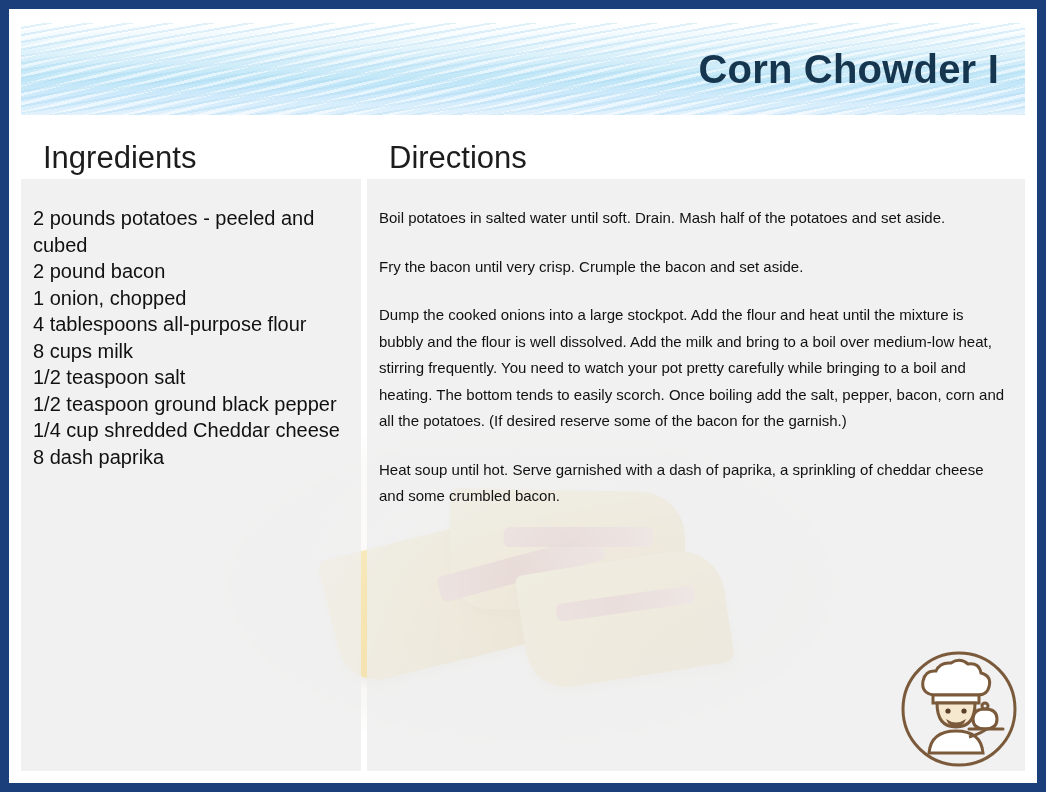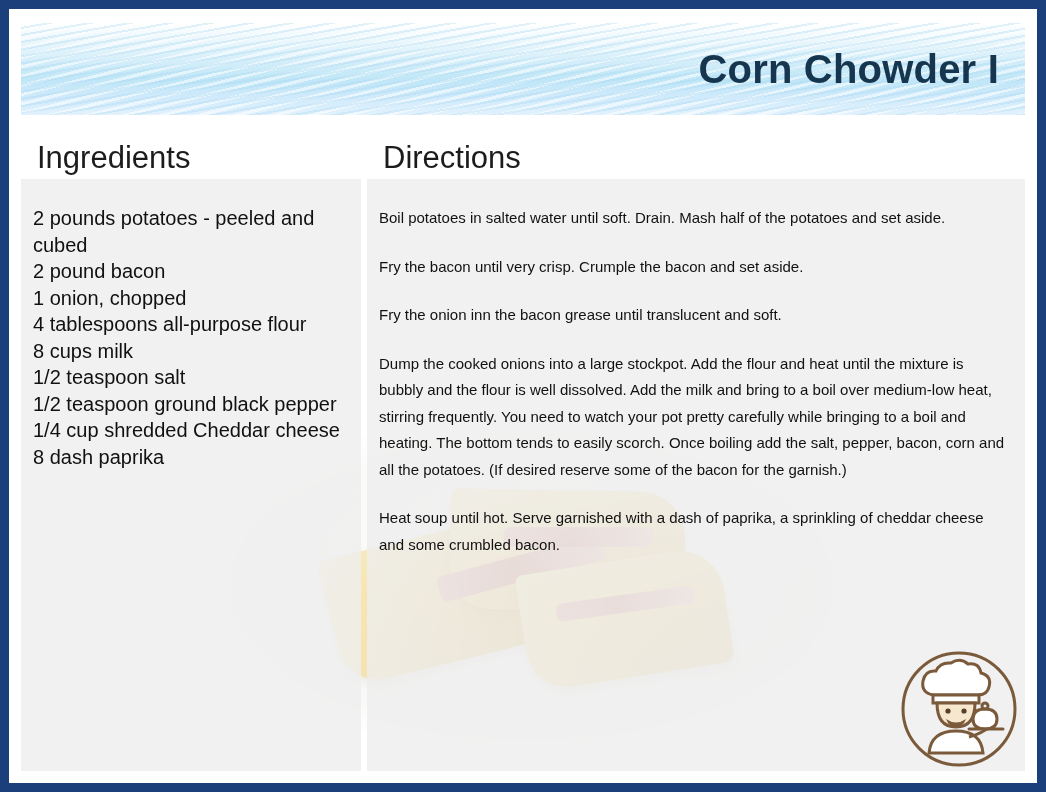--- a/index.html
+++ b/index.html
@@ -151,21 +151,21 @@
     position: absolute;
     top: 126px;
     height: 44px;
     background: #ffffff;
     display: flex;
     align-items: center;
     padding: 0 14px 0 12px;
     box-sizing: border-box;
   }
   .section-head h2 {
-    margin: 4px;
+    margin: 10px;
     font-size: 31px;
     font-weight: normal;
     color: #1c1c1c;
     line-height: 1;
   }
   #ingredients-head { left: 12px; width: 190px; }
   #directions-head  { left: 358px; width: 165px; }
 
   .col-body {
     position: relative;
@@ -240,21 +240,20 @@
           <li>8 dash paprika</li>
         </ul>
       </div>
     </div>
 
     <div id="directions-col">
       <div class="col-body">
         <ul id="directions-list">
           <li>Boil potatoes in salted water until soft. Drain. Mash half of the potatoes and set aside.</li>
           <li>Fry the bacon until very crisp. Crumple the bacon and set aside.</li>
-          <li>Fry the onion inn the bacon grease until translucent and soft.</li>
           <li>Dump the cooked onions into a large stockpot. Add the flour and heat until the mixture is bubbly and the flour is well dissolved. Add the milk and bring to a boil over medium-low heat, stirring frequently. You need to watch your pot pretty carefully while bringing to a boil and heating. The bottom tends to easily scorch. Once boiling add the salt, pepper, bacon, corn and all the potatoes. (If desired reserve some of the bacon for the garnish.)</li>
           <li>Heat soup until hot. Serve garnished with a dash of paprika, a sprinkling of cheddar cheese and some crumbled bacon.</li>
         </ul>
       </div>
     </div>
 
     <div class="section-head" id="ingredients-head">
       <h2>Ingredients</h2>
     </div>
     <div class="section-head" id="directions-head">

